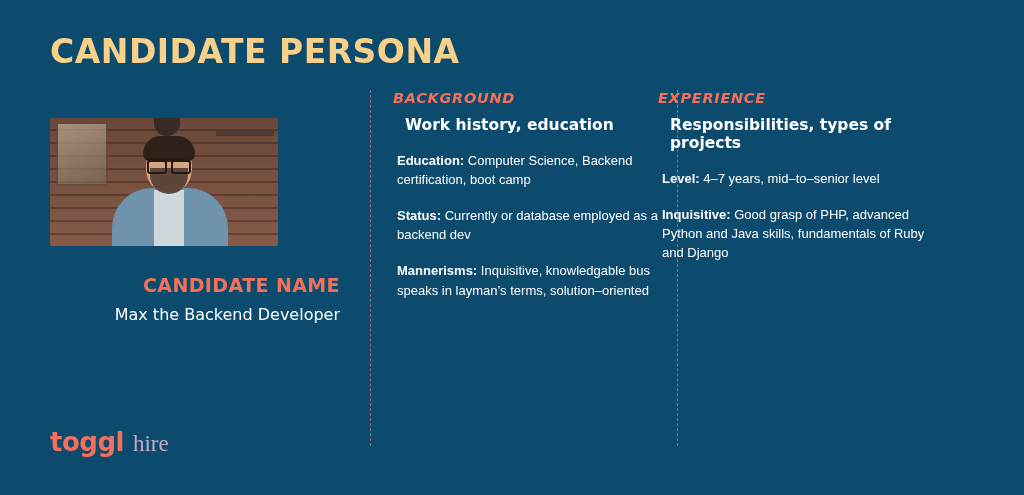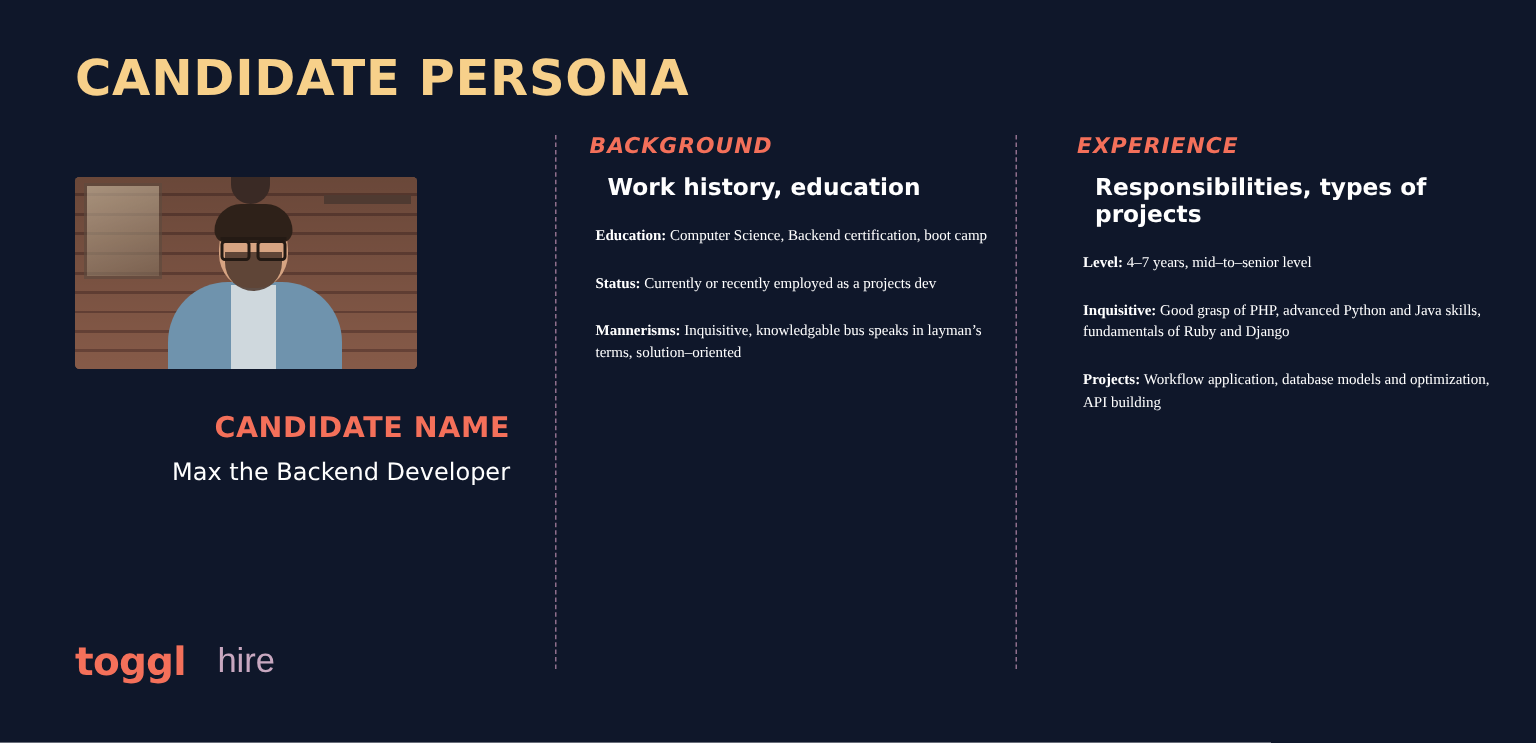--- a/index.html
+++ b/index.html
@@ -10,21 +10,21 @@
     width: 1024px;
     height: 495px;
     background: #ffffff;
     font-family: "Liberation Sans", sans-serif;
     overflow: hidden;
   }
   .poster {
     position: relative;
     width: 1024px;
     height: 495px;
-    background: #0f172a;
+    background: #0c4a6e;
     box-sizing: border-box;
     overflow: hidden;
   }
   .title {
     position: absolute;
     left: 50px;
     top: 32px;
     font-size: 33px;
     font-weight: bold;
     letter-spacing: 0.5px;
@@ -169,43 +169,43 @@
     font-size: 16px;
     color: #ffffff;
     font-family: "DejaVu Sans", sans-serif;
   }
 
   .logo {
     position: absolute;
     left: 50px;
     bottom: 38px;
     display: flex;
-    align-items: flex-start;
-    gap: 21px;
+    align-items: flex-end;
+    gap: 9px;
   }
   .logo .logo-main {
     font-size: 26px;
     font-weight: bold;
     color: #f4705a;
     font-family: "DejaVu Sans", sans-serif;
     letter-spacing: -0.5px;
   }
   .logo .logo-sub {
     font-size: 23px;
     color: #c8a8c0;
-    font-family: Liberation Sans, sans-serif;
+    font-family: Liberation Serif, serif;
   }
 
   
   .col {
     position: absolute;
     top: 90px;
   }
   .col-background { left: 393px; width: 272px; }
-  .col-experience { left: 718px; width: 280px; }
+  .col-experience { left: 658px; width: 280px; }
 
   .divider {
     position: absolute;
     top: 90px;
     height: 356px;
     width: 0;
     border-left: 1px dashed #8f6f8c;
   }
   .divider-1 { left: 370px; }
   .divider-2 { left: 677px; }
@@ -221,24 +221,24 @@
   .col-subheading {
     margin-top: 10px;
     font-size: 15.5px;
     font-weight: bold;
     color: #ffffff;
     font-family: "DejaVu Sans", sans-serif;
     margin-left: 12px;
   }
   .entry {
     margin-top: 17px;
-    font-size: 10px;
+    font-size: 13px;
     line-height: 1.47;
     color: #ffffff;
-    font-family: Liberation Serif, serif;
+    font-family: Liberation Sans, sans-serif;
     padding-left: 4px;
   }
   .entry .k {
     font-weight: bold;
   }
 </style>
 </head>
 <body>
 
 <div class="poster">
@@ -273,39 +273,35 @@
   <div class="col col-background">
     <div class="col-heading">BACKGROUND</div>
     <div class="col-subheading">Work history, education</div>
 
     <div class="entry">
       <span class="k">Education:</span>
       <span>Computer Science, Backend certification, boot camp</span>
     </div>
     <div class="entry">
       <span class="k">Status:</span>
-      <span>Currently or recently employed as a projects dev</span>
+      <span>Currently or database employed as a backend dev</span>
     </div>
     <div class="entry">
       <span class="k">Mannerisms:</span>
       <span>Inquisitive, knowledgable bus speaks in layman’s terms, solution–oriented</span>
     </div>
   </div>
 
   <div class="col col-experience">
     <div class="col-heading">EXPERIENCE</div>
     <div class="col-subheading">Responsibilities, types of projects</div>
 
     <div class="entry">
       <span class="k">Level:</span>
       <span>4–7 years, mid–to–senior level</span>
     </div>
     <div class="entry">
       <span class="k">Inquisitive:</span>
       <span>Good grasp of PHP, advanced Python and Java skills, fundamentals of Ruby and Django</span>
     </div>
-    <div class="entry">
-      <span class="k">Projects:</span>
-      <span>Workflow application, database models and optimization, API building</span>
-    </div>
   </div>
 
 </div>
 
 </body></html>

